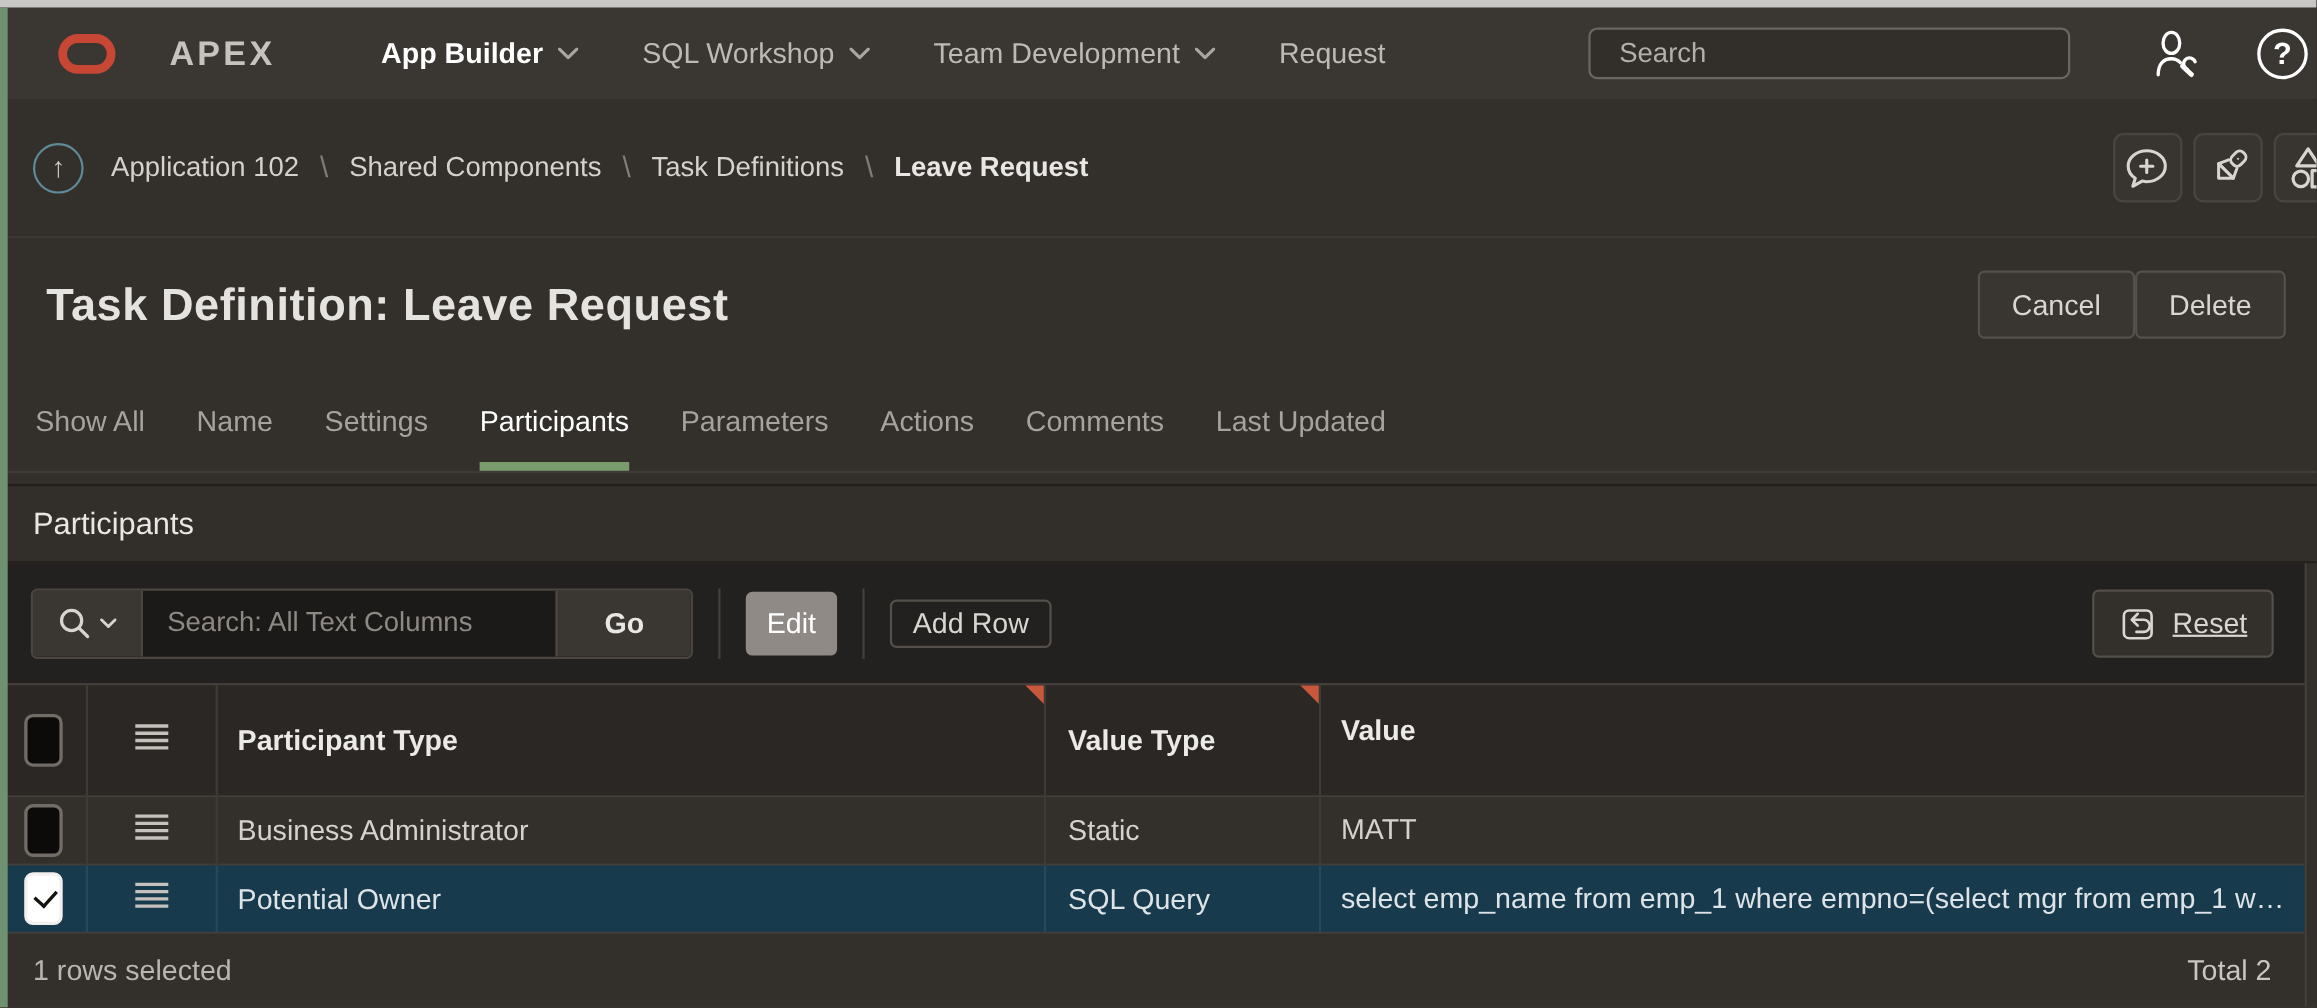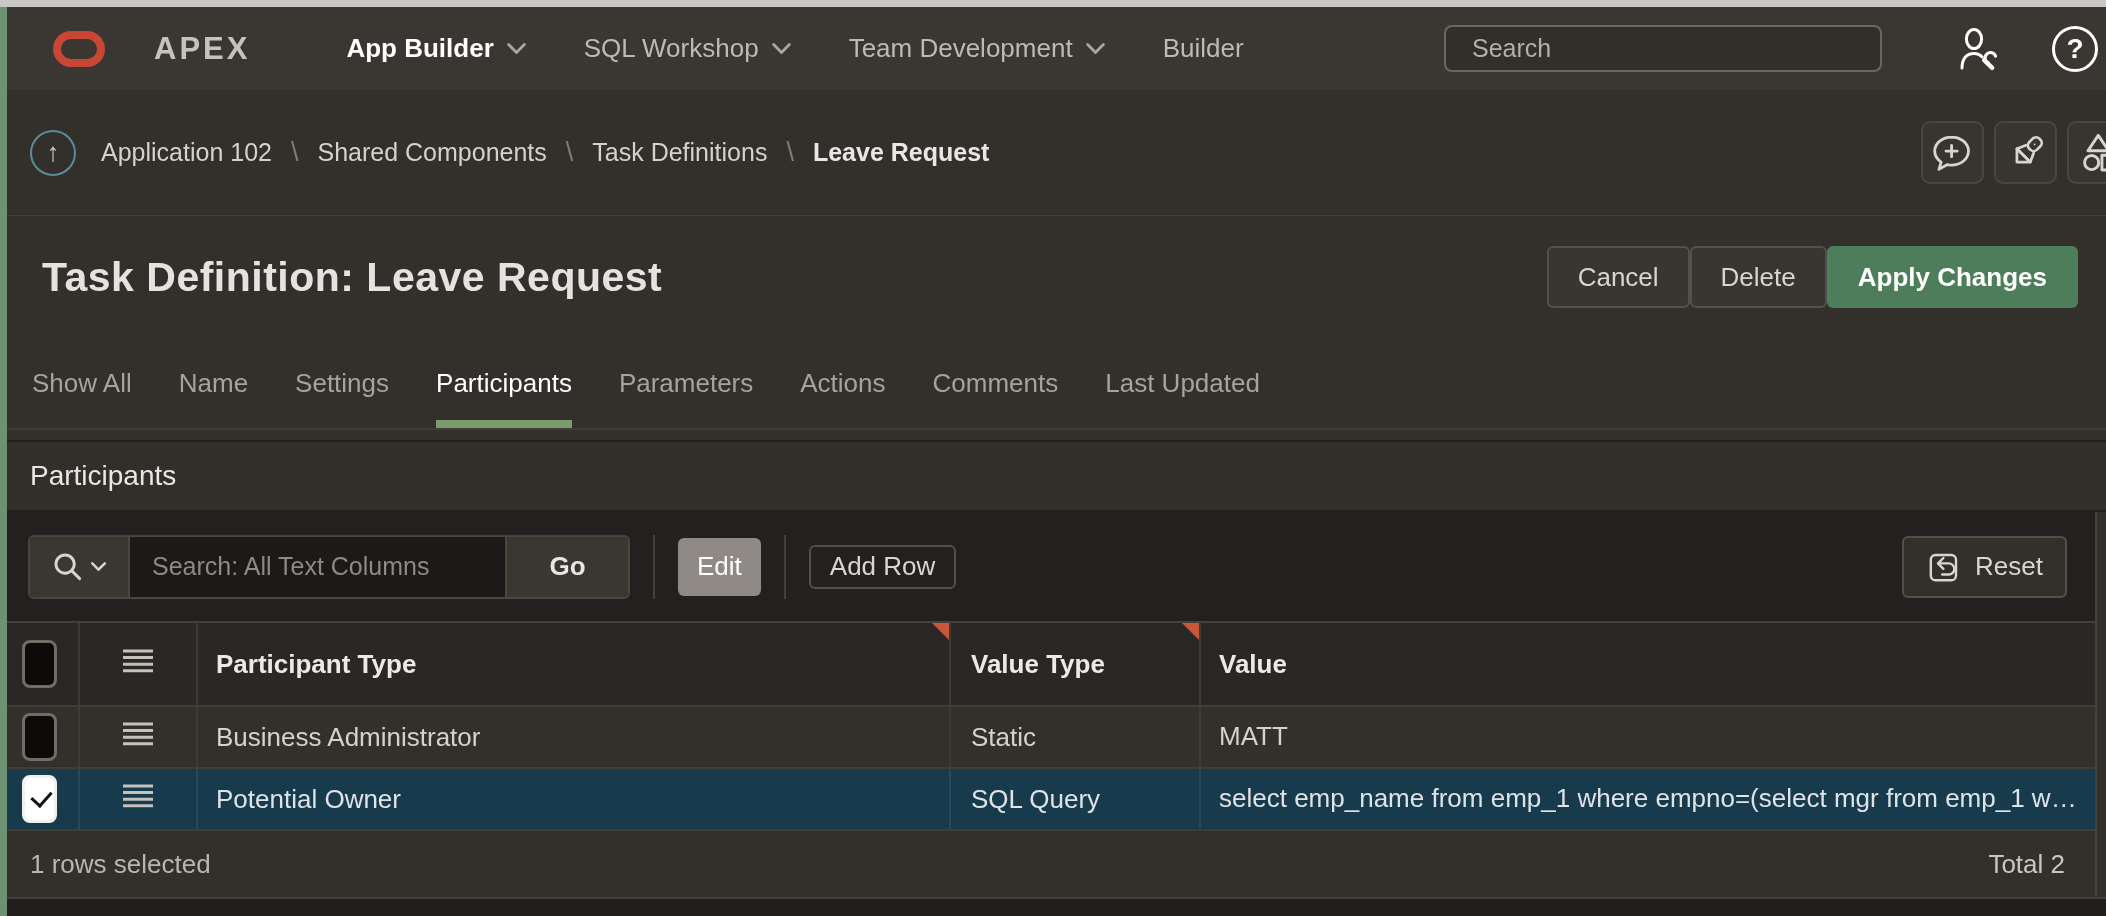--- a/index.html
+++ b/index.html
@@ -65,25 +65,25 @@
   .search-group { display: flex; height: 64px; border: 2px solid #4A453F; border-radius: 6px; overflow: hidden; background: #1C1A18; }
   .lens-btn { width: 100px; background: #3A3631; border: none; border-right: 2px solid #4A453F; display: flex; align-items: center; justify-content: center; gap: 7px; cursor: pointer; }
   .lens-btn svg { stroke: #D8D5D1; fill: none; stroke-width: 2; stroke-linecap: round; }
   .ig-search { width: 375px; background: transparent; border: none; outline: none; color: #D5D2CE; font-size: 25px; padding: 0 22px; }
   .ig-search::placeholder { color: #8D8984; }
   .go-btn { width: 123px; background: #3A3631; border: none; border-left: 2px solid #4A453F; color: #E9E7E4; font-size: 26px; font-weight: bold; cursor: pointer; font-family: inherit; }
   .tb-sep { width: 2px; height: 64px; background: #45403B; margin: 0 23px; }
   .edit-btn { height: 58px; padding: 0 19px; background: #8F8A85; border: none; border-radius: 6px; color: #FFFFFF; font-size: 26px; cursor: pointer; font-family: inherit; }
   .addrow-btn { height: 44px; padding: 0 19px; background: transparent; border: 2px solid #544F49; border-radius: 6px; color: #D9D6D2; font-size: 26px; cursor: pointer; font-family: inherit; }
   .tb-spacer { flex: 1; }
-  .reset-btn { height: 62px; padding: 0 22px; background: #332F2B; border: 2px solid #544F49; border-radius: 6px; color: #D9D6D2; font-size: 26px; display: flex; align-items: center; gap: 13px; cursor: pointer; font-family: inherit; }
+  .reset-btn { height: 62px; padding: 0 22px; background: #332F2B; border: 2px solid #544F49; border-radius: 6px; color: #D9D6D2; font-size: 26px; display: flex; align-items: center; gap: 13px; cursor: pointer; font-family: inherit; text-decoration: underline; }
   .reset-btn svg { stroke: #D9D6D2; fill: none; stroke-width: 2; stroke-linejoin: round; stroke-linecap: round; }
 
   .g-row { display: flex; align-items: stretch; }
-  .g-head { height: 86px; background: #2B2724; border-top: 2px solid #45403B; border-bottom: 2px solid #413D38; font-weight: bold; color: #ECEAE7; }
+  .g-head { height: 104px; background: #2B2724; border-top: 2px solid #45403B; border-bottom: 2px solid #413D38; font-weight: bold; color: #ECEAE7; }
   .g-body-row { height: 62px; background: #332F2B; border-bottom: 2px solid #413D38; color: #D5D2CE; cursor: pointer; }
   .g-body-row.selected { background: #173A4C; color: #DDE3E6; }
   .g-cell { display: flex; align-items: center; font-size: 26px; border-right: 2px solid #3E3A35; position: relative; overflow: hidden; }
   .g-body-row.selected .g-cell { border-right-color: #27495B; }
   .c-check { width: 80px; justify-content: center; }
   .c-handle { width: 118px; justify-content: center; }
   .c-ptype { width: 753px; padding: 0 18px; }
   .c-vtype { width: 250px; padding: 11px 20px; }
   .c-value { flex: 1; padding: 0 18px; border-right: none; white-space: nowrap; text-overflow: ellipsis; display: block; line-height: 58px; overflow: hidden; }
   .g-head .c-value { line-height: 82px; }
@@ -121,21 +121,21 @@
           <path d="M1 1 L6 6 L11 1"></path>
         </svg>
     </div>
     <div class="nav-item">
       <span>Team Development</span>
       <svg class="chev" width="19" height="11" viewBox="0 0 12 7">
           <path d="M1 1 L6 6 L11 1"></path>
         </svg>
     </div>
     <div class="nav-item">
-      <span>Builder</span>
+      <span>Request</span>
     </div>
   </nav>
 
   <div class="hdr-spacer"></div>
 
   <input class="hdr-search" type="text" placeholder="Search" style="">
 
   <div class="hdr-icon admin-icon">
     <svg width="48" height="44" viewBox="0 0 24 22" fill="none" stroke="#FFFFFF" stroke-width="1.5" stroke-linecap="round" stroke-linejoin="round">
       <ellipse cx="10.5" cy="6" rx="3.8" ry="4.8"></ellipse>
@@ -189,21 +189,20 @@
       </svg>
     </div>
   </div>
 </div>
 
 <div class="title-row">
   <h1 class="page-title">Task Definition: Leave Request</h1>
   <div class="title-actions">
     <button class="btn btn-secondary">Cancel</button>
     <button class="btn btn-secondary">Delete</button>
-    <button class="btn btn-primary">Apply Changes</button>
   </div>
 </div>
 
 <div class="tabs">
   <div class="tab">Show All</div>
   <div class="tab">Name</div>
   <div class="tab">Settings</div>
   <div class="tab active">Participants</div>
   <div class="tab">Parameters</div>
   <div class="tab">Actions</div>

